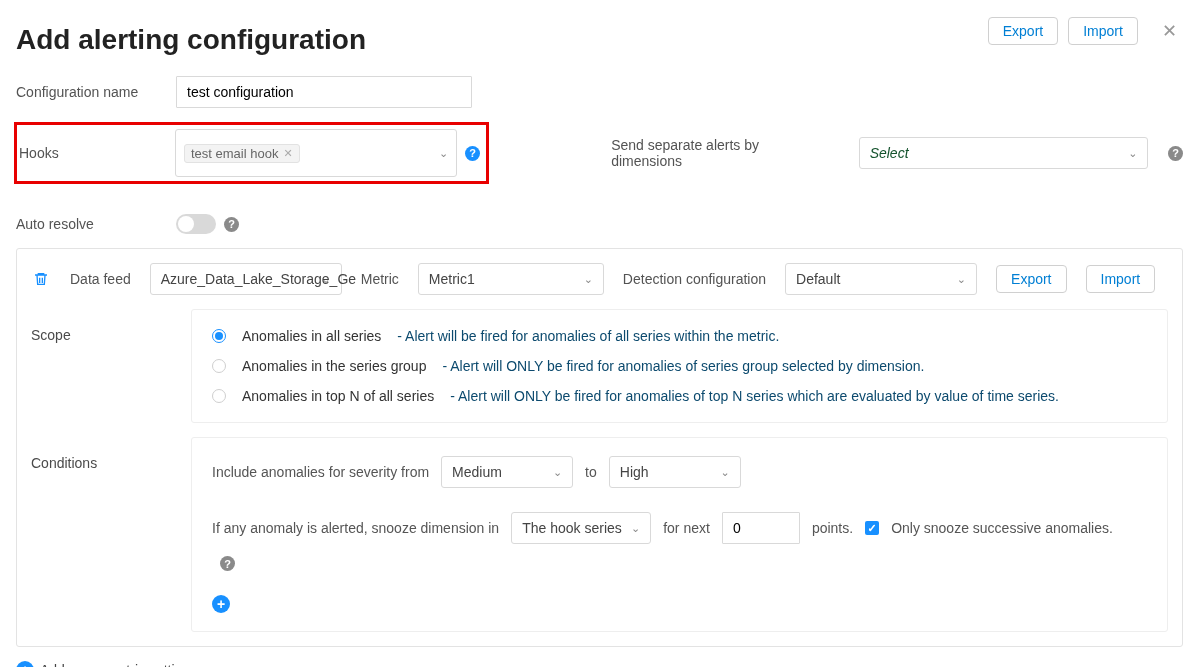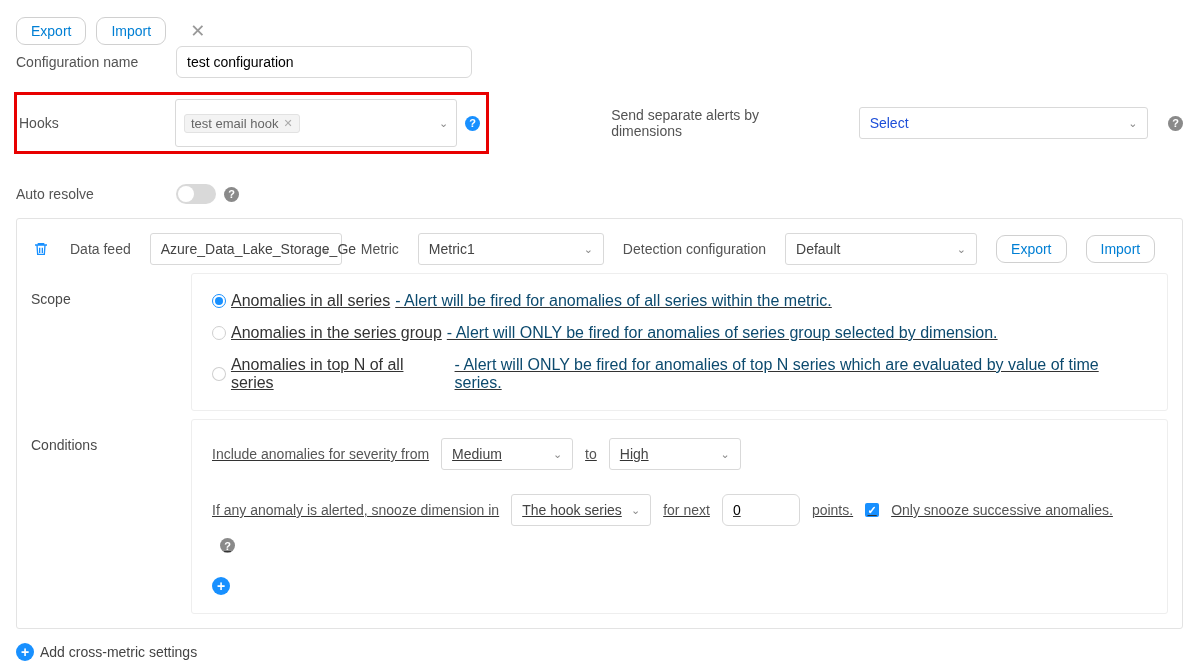--- a/index.html
+++ b/index.html
@@ -24,21 +24,21 @@
     color: #222;
   }
   .header-actions {
     display: flex;
     align-items: center;
     gap: 10px;
   }
   .btn {
     padding: 5px 14px;
     border: 1px solid #d0d0d0;
-    border-radius: 9px;
+    border-radius: 4px;
     background: #fff;
     color: #007fd4;
     font-size: 14px;
     cursor: pointer;
   }
   .btn-primary {
     background: #1890ff;
     border-color: #1890ff;
     color: #fff;
   }
@@ -55,21 +55,21 @@
     align-items: center;
     margin-bottom: 14px;
   }
   .form-label {
     width: 160px;
     color: #535353;
   }
   .text-input {
     height: 32px;
     border: 1px solid #d9d9d9;
-    border-radius: 6px;
+    border-radius: 1px;
     padding: 0 10px;
     font-size: 14px;
     outline: none;
   }
   .config-name-input { width: 296px; }
   .hooks-highlight {
     border: 3px solid #e80000;
     padding: 4px 6px 4px 0;
     margin-left: -2px;
     display: flex;
@@ -125,21 +125,21 @@
   .select-box {
     height: 32px;
     border: 1px solid #d9d9d9;
     border-radius: 3px;
     display: flex;
     align-items: center;
     padding: 0 10px;
     background: #fff;
     position: relative;
   }
-  .select-box .sel-text { color: #1d4ed8; }
+  .select-box .sel-text { color: #14532d; font-style: italic; }
   .select-box .sel-val { color: #444; }
   .select-box .chev { position: absolute; right: 10px; }
   .dim-select { width: 296px; }
   .toggle {
     width: 40px; height: 20px;
     background: #d9d9d9;
     border-radius: 10px;
     position: relative;
     cursor: pointer;
   }
@@ -173,34 +173,33 @@
   .det-select { width: 192px; }
 
   .sub-panel {
     border: 1px solid #eee;
     border-radius: 3px;
     padding: 18px 20px;
   }
   .section-row {
     display: flex;
     align-items: flex-start;
-    margin-top: 8px;
+    margin-top: 14px;
   }
   .section-label {
     width: 160px;
     color: #4a4a4a;
     padding-top: 18px;
   }
   .radio-line {
     display: flex;
     align-items: center;
-    gap: 5px;
+    gap: 16px;
     margin-bottom: 14px;
-    font-size: 16px;
-    text-decoration: underline;
+    font-size: 14px;
   }
   .radio {
     width: 14px; height: 14px;
     border: 1px solid #cfcfcf;
     border-radius: 50%;
     display: inline-flex;
     align-items: center; justify-content: center;
   }
   .radio.checked { border-color: #1890ff; }
   .radio.checked .dot {
@@ -247,20 +246,21 @@
   }
   .footer {
     display:flex; justify-content:flex-end; margin-top: 14px;
   }
   .lbl-inline { color:#535353; }
 </style>
 </head>
 <body>
 
 <div class="header-row">
+  <h1>Add alerting configuration</h1>
   <div class="header-actions">
     <button class="btn">Export</button>
     <button class="btn">Import</button>
     <span class="close-x">✕</span>
   </div>
 </div>
 
 <div class="form-row">
   <div class="form-label">Configuration name</div>
   <input class="text-input config-name-input" value="test configuration" style="">
@@ -339,21 +339,21 @@
       <div class="radio-line" style="margin-bottom:0;">
         <span class="radio"></span>
         <span class="r-label">Anomalies in top N of all series</span>
         <span class="r-desc">- Alert will ONLY be fired for anomalies of top N series which are evaluated by value of time series.</span>
       </div>
     </div>
   </div>
 
   <div class="section-row">
     <div class="section-label">Conditions</div>
-    <div class="sub-panel" style="flex:1;text-decoration:underline;">
+    <div class="sub-panel" style="flex:1;">
       <div class="cond-line">
         <span>Include anomalies for severity from</span>
         <div class="select-box sev-select">
           <span class="sel-val">Medium</span>
           <span class="chev">⌄</span>
         </div>
         <span>to</span>
         <div class="select-box sev-select">
           <span class="sel-val">High</span>
           <span class="chev">⌄</span>

